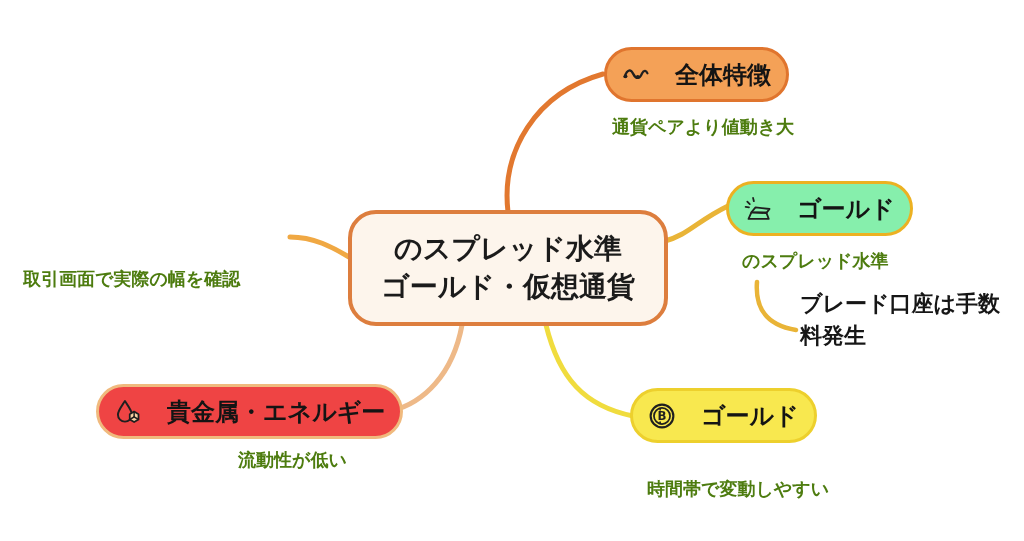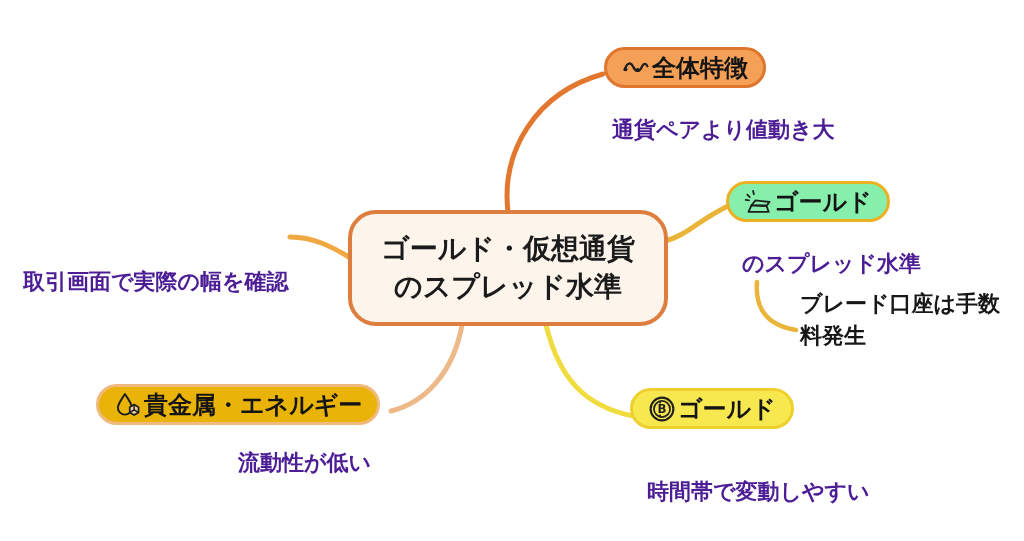--- a/index.html
+++ b/index.html
@@ -11,36 +11,36 @@
   .node-center{
     position:absolute;left:348px;top:210px;width:320px;height:116px;
     box-sizing:border-box;border:4px solid #dd7e3e;border-radius:28px;
     background:#fdf5ec;z-index:2;
     display:flex;flex-direction:column;align-items:center;justify-content:center;
     font-size:28px;font-weight:700;color:#1b1b1b;line-height:1.36;text-align:center;
     white-space:nowrap;
   }
 
   .pill{
-    position:absolute;height:41px;box-sizing:border-box;
+    position:absolute;height:55px;box-sizing:border-box;
     border:3.5px solid;border-radius:30px;
-    display:inline-flex;align-items:center;padding:0 15px;gap:2px;
+    display:inline-flex;align-items:center;padding:0 15px;gap:25px;
     font-size:24px;font-weight:700;color:#141414;white-space:nowrap;z-index:2;
   }
   .pill .icon{display:inline-flex;width:28px;height:28px;flex:0 0 auto;}
   .pill .icon svg{width:100%;height:100%;}
 
   #node-overall{left:604px;top:47px;}
   #node-gold{left:726px;top:181px;}
   #node-crypto{left:630px;top:388px;}
   #node-action{left:47px;top:214px;}
   #node-metals{left:96px;top:384px;}
 
   .caption{
-    position:absolute;font-size:22px;font-weight:700;color:#4c1d95;
+    position:absolute;font-size:18px;font-weight:700;color:#4d7c0f;
     white-space:nowrap;z-index:2;line-height:1.3;
   }
   #caption-overall{left:612px;top:116px;}
   #caption-gold{left:742px;top:250px;}
   #caption-crypto{left:647px;top:450px;margin-top:28px;}
   #caption-action{left:23px;top:268px;}
   #caption-metals{left:238px;top:449px;}
 
   .child-note{
     position:absolute;left:800px;top:288px;width:212px;
@@ -55,22 +55,22 @@
   <svg class="link-layer" viewBox="0 0 1024 541" xmlns="http://www.w3.org/2000/svg" aria-hidden="true">
     <path d="M 508 212 C 501 152 535 93 603 74" stroke-width="5" stroke="#e2782f"></path>
     <path d="M 665 241 C 688 235 697 221 728 206" stroke-width="5" stroke="#e9b437"></path>
     <path d="M 546 325 C 559 378 584 406 633 416" stroke-width="5" stroke="#f0dc3e"></path>
     <path d="M 290 237 C 314 237 332 247 349 257" stroke-width="5" stroke="#f0a843"></path>
     <path d="M 462 325 C 453 374 424 403 391 411" stroke-width="5" stroke="#eeb988"></path>
     <path d="M 757 282 C 755 308 766 325 796 330" stroke-width="4.5" stroke="#e9b437"></path>
   </svg>
 
   <div class="node-center" style="background: rgb(253, 245, 236); border-color: rgb(221, 126, 62);">
+    <div>のスプレッド水準</div>
     <div>ゴールド・仮想通貨</div>
-    <div>のスプレッド水準</div>
   </div>
 
   <div class="pill" id="node-overall" style="background: rgb(244, 161, 87); border-color: rgb(224, 117, 46);">
     <span class="icon">
       <svg viewBox="0 0 32 32" fill="none" stroke="#1f1f1f" stroke-width="2.6" stroke-linecap="round">
         <path d="M3 18 C6 9 10 9 13 15 C16 21 20 21 23 14 C25 10 28 11 29 14"></path>
         <circle cx="4" cy="17.5" r="2.2" fill="#1f1f1f" stroke="none"></circle>
         <circle cx="18" cy="18.3" r="2.2" fill="#1f1f1f" stroke="none"></circle>
       </svg>
     </span>
@@ -102,21 +102,21 @@
         <path d="M13.8 7.2 V9" stroke-width="1.8"></path>
         <path d="M13.8 23 V24.8" stroke-width="1.8"></path>
       </svg>
     </span>
     <span>ゴールド</span>
   </div>
   <div class="caption" id="caption-crypto">時間帯で変動しやすい</div>
 
   <div class="caption" id="caption-action">取引画面で実際の幅を確認</div>
 
-  <div class="pill" id="node-metals" style="background: #eab308; border-color: rgb(240, 186, 126);">
+  <div class="pill" id="node-metals" style="background: #ef4444; border-color: rgb(240, 186, 126);">
     <span class="icon">
       <svg viewBox="0 0 32 32" fill="none" stroke="#1f1f1f" stroke-width="2.2" stroke-linejoin="round" stroke-linecap="round">
         <path d="M12.5 3.5 c -4.5 7 -8 11 -8 15.5 a 8 8 0 0 0 16 0 c 0 -4.5 -3.5 -8.5 -8 -15.5 z"></path>
         <polygon points="23,15.5 28,18.5 28,24.5 23,27.5 18,24.5 18,18.5" stroke-width="2" fill="#f8d3a3"></polygon>
         <path d="M23 21.5 V16.5" stroke-width="1.7"></path>
         <path d="M23 21.5 L19 24" stroke-width="1.7"></path>
         <path d="M23 21.5 L27 24" stroke-width="1.7"></path>
       </svg>
     </span>
     <span>貴金属・エネルギー</span>

